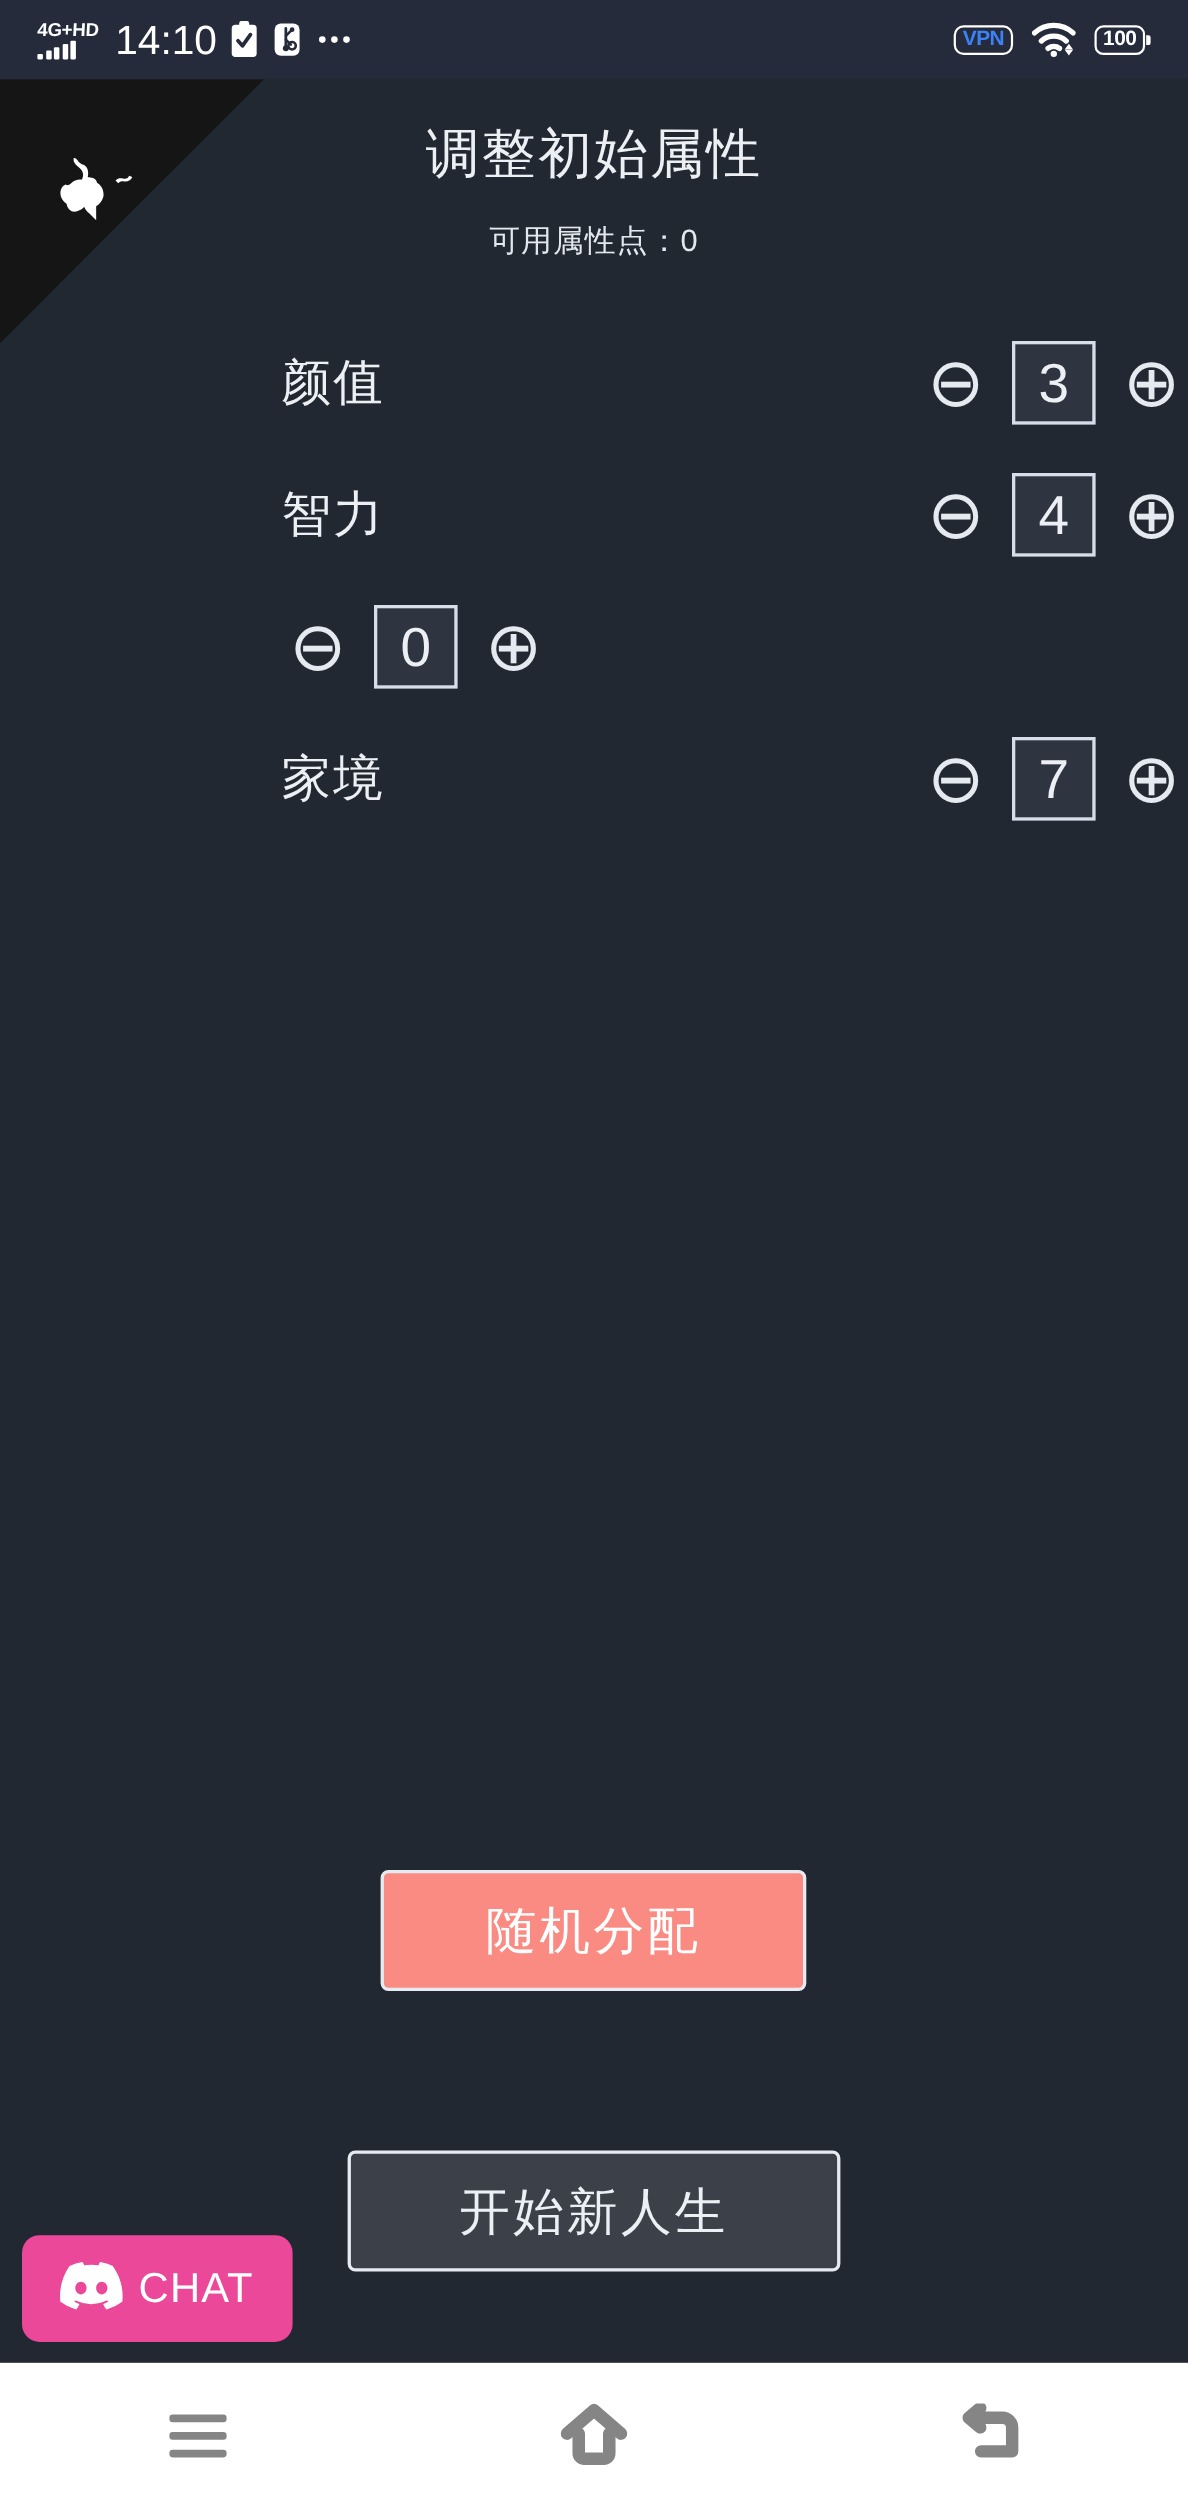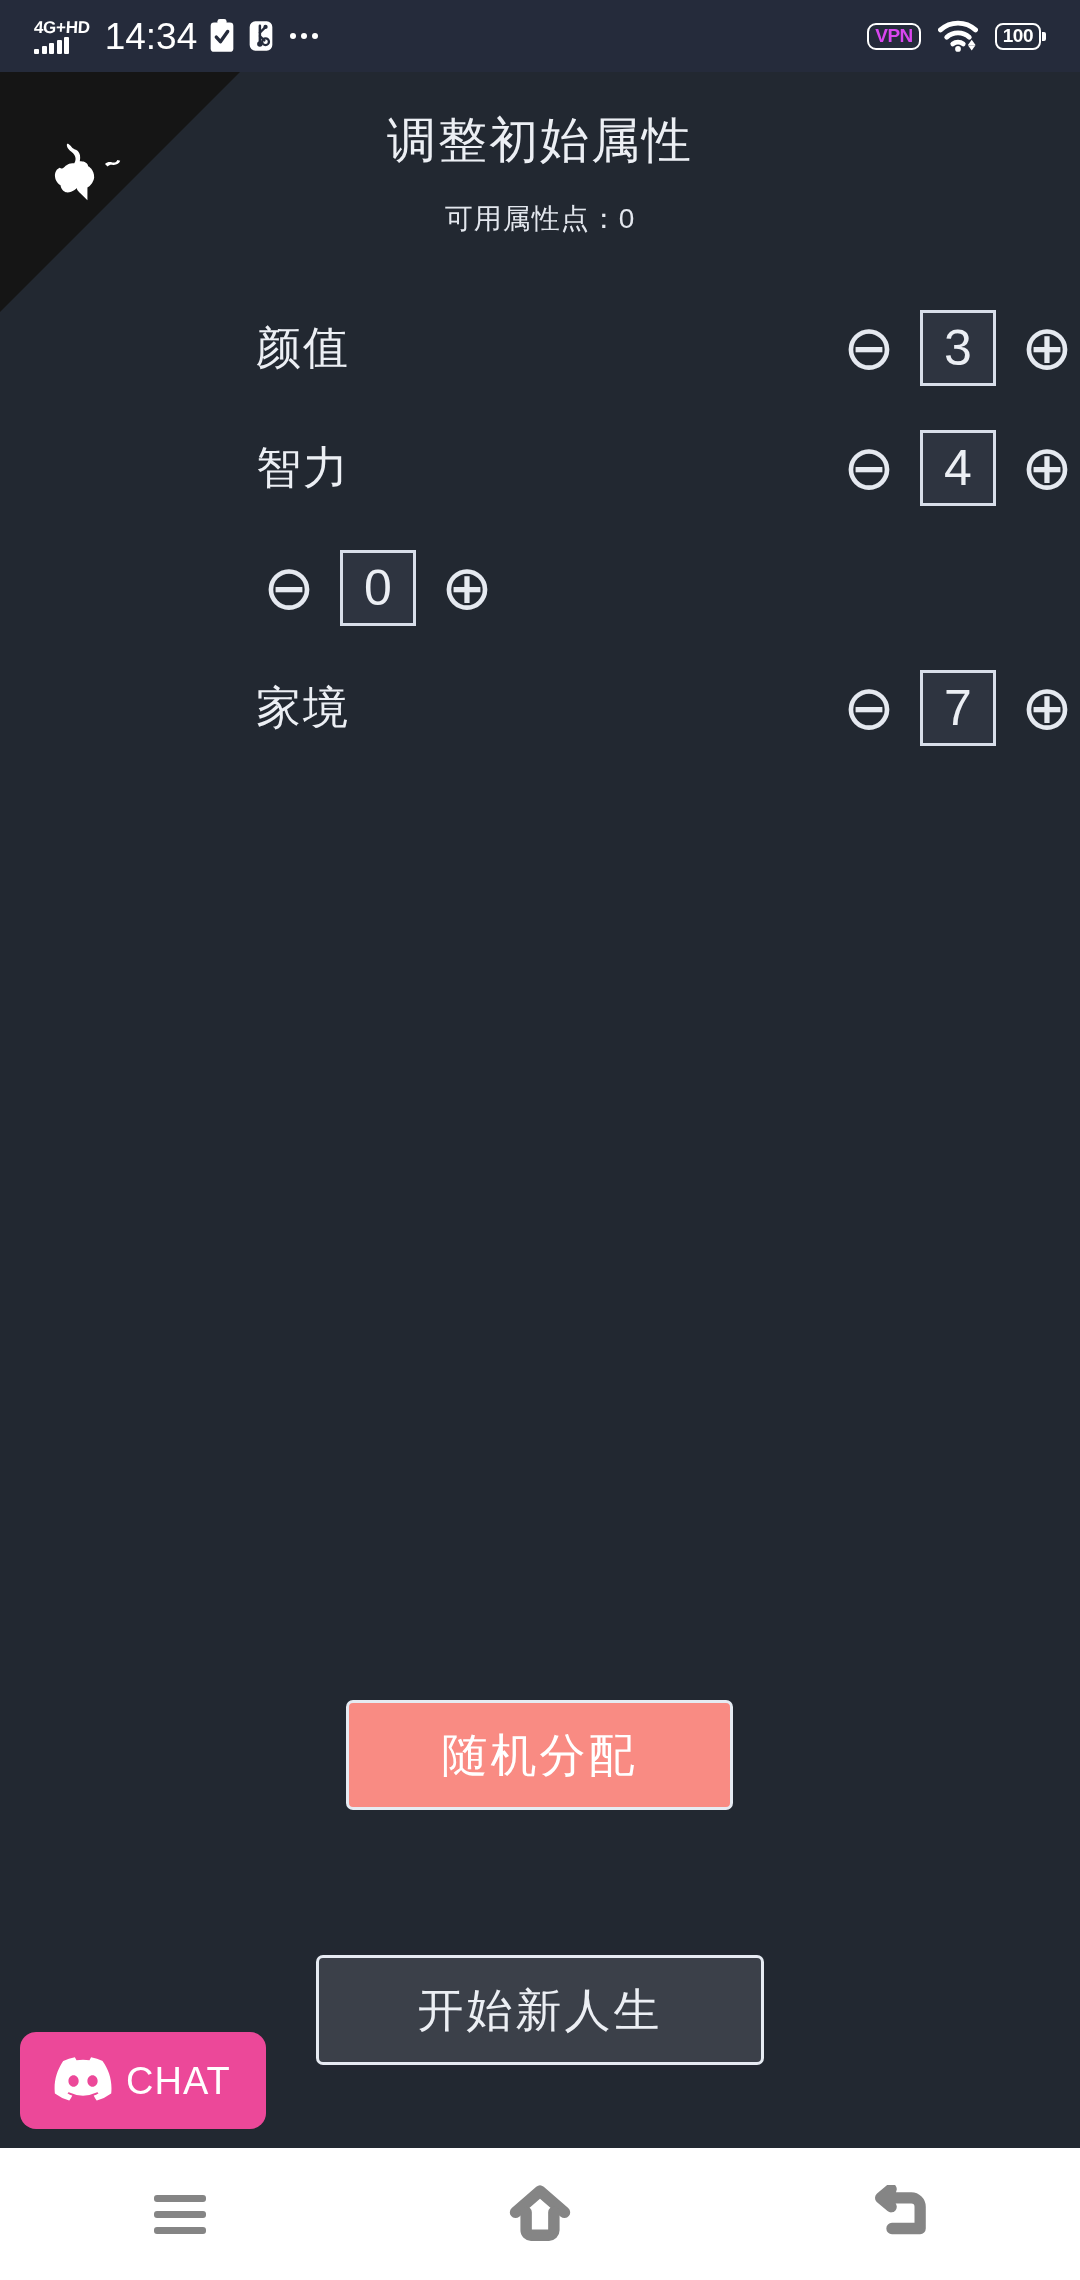--- a/index.html
+++ b/index.html
@@ -34,21 +34,21 @@
   .bars i:nth-child(4){height:14px}
   .bars i:nth-child(5){height:17px}
 
   .clock { color:#fff; font-size:37px; font-weight:500; letter-spacing:0px; line-height:37px; margin-left:4px;}
 
   .sb-icon { display:inline-flex; align-items:center; justify-content:center; }
   .dots { display:flex; gap:5px; align-items:center; margin-left:4px;}
   .dots span { width:6px; height:6px; border-radius:50%; background:#fff; display:block; }
 
   .vpn {
-    border:2.5px solid #fff; border-radius:9px; color:#d946ef;
+    border:2.5px solid #fff; border-radius:9px; color:#3b82f6;
     font-size:19px; font-weight:bold; padding:1px 6px 2px; line-height:20px;
     letter-spacing:-0.5px;
   }
   .battery { display:flex; align-items:center; }
   .batt-body {
     border:2.5px solid #fff; border-radius:8px; color:#fff;
     font-size:19px; font-weight:bold; padding:1px 6px 2px; line-height:20px;
     letter-spacing:-0.5px; background:transparent;
   }
   .batt-tip { width:4px; height:9px; background:#fff; border-radius:0 2px 2px 0; margin-left:1px;}
@@ -156,21 +156,21 @@
       <div class="signal">
         <span class="signal-label">4G+HD</span>
         <span class="bars">
             <i></i>
             <i></i>
             <i></i>
             <i></i>
             <i></i>
           </span>
       </div>
-      <div class="clock">14:34</div>
+      <div class="clock">14:10</div>
       <span class="sb-icon">
         <svg width="28" height="34" viewBox="0 0 24 30">
           <rect x="2" y="3" width="20" height="26" rx="3" fill="#fff"></rect>
           <rect x="8" y="0" width="8" height="5" rx="2" fill="#fff"></rect>
           <path d="M7 16 l3.6 4 L17 11" stroke="#252b3b" stroke-width="3" fill="none" stroke-linecap="round" stroke-linejoin="round"></path>
         </svg>
       </span>
       <span class="sb-icon">
         <svg width="28" height="34" viewBox="0 0 24 30">
           <rect x="2" y="2" width="20" height="26" rx="5" fill="#fff"></rect>

